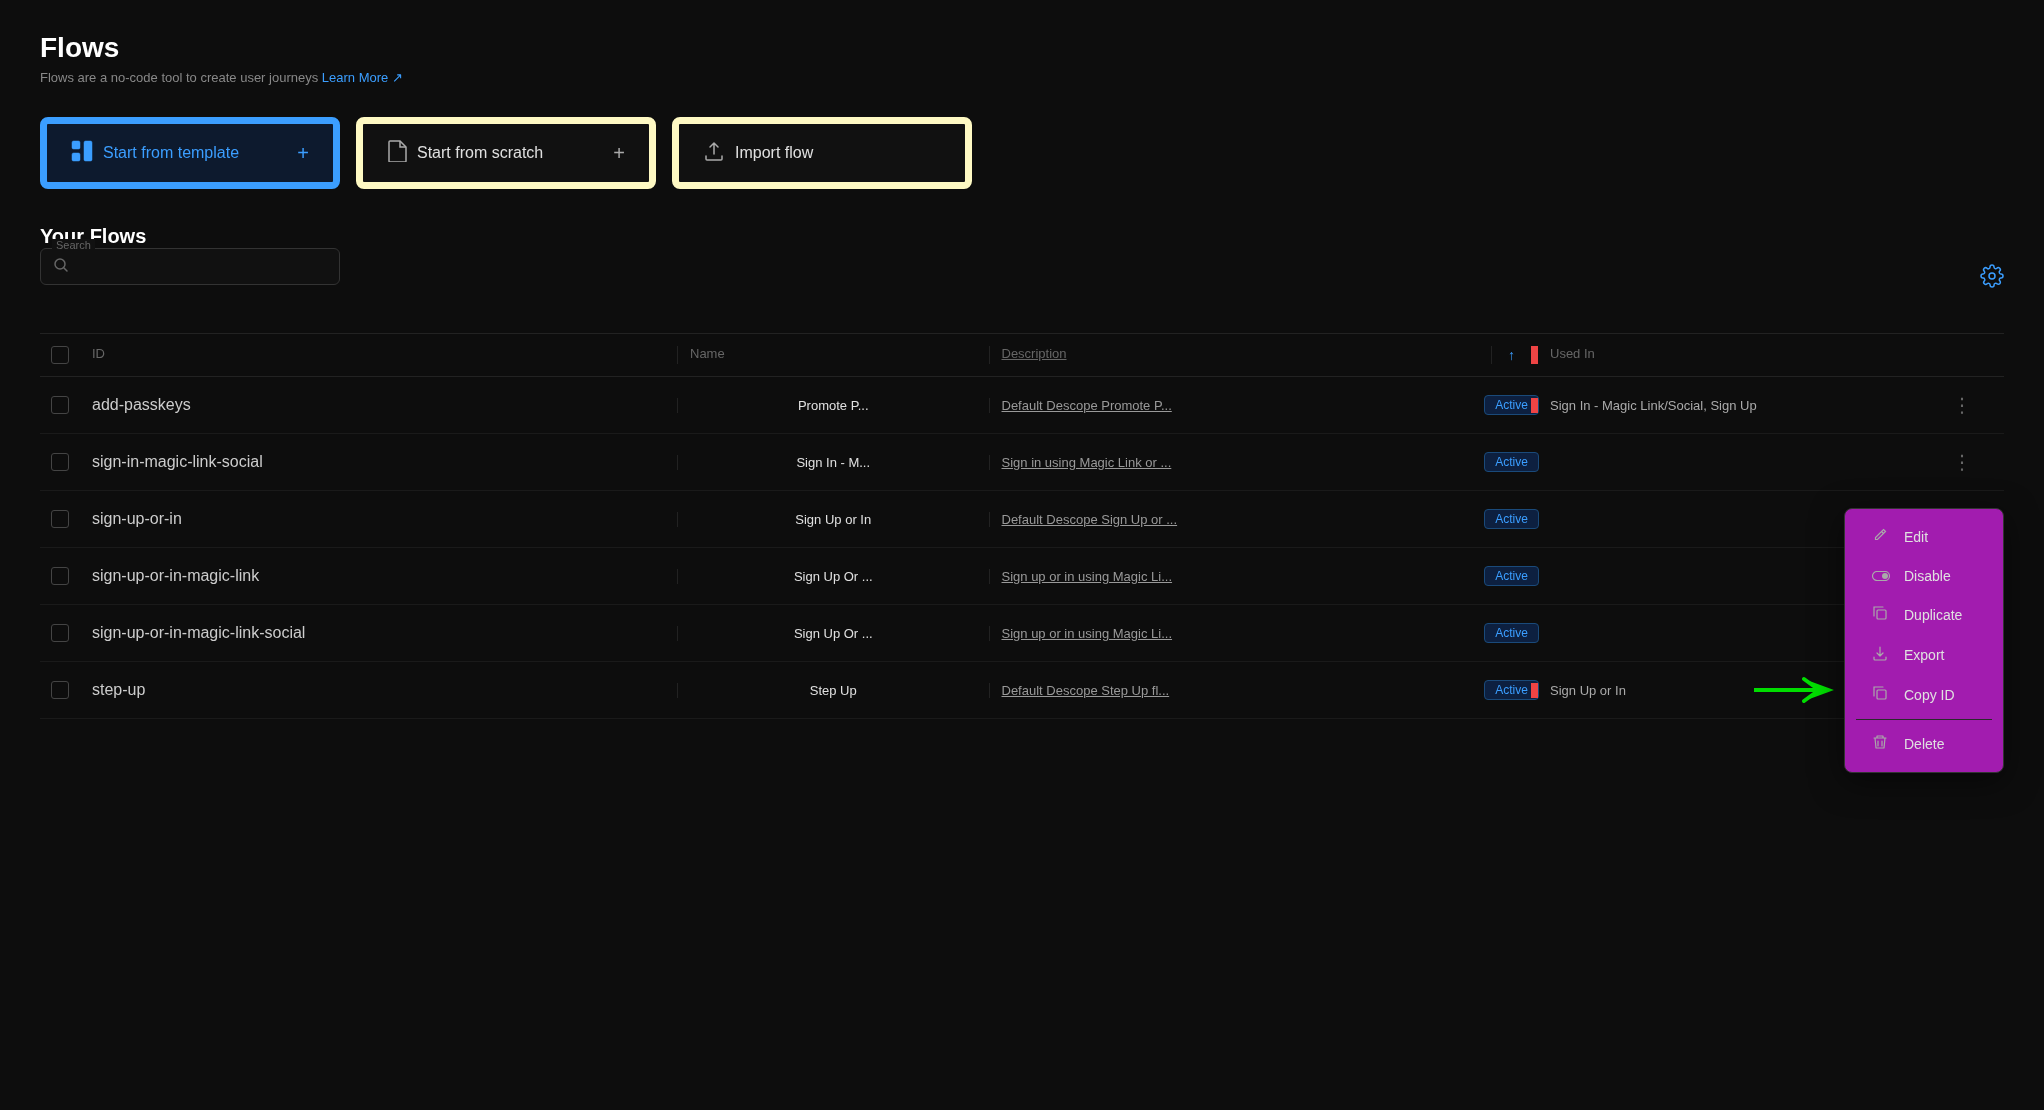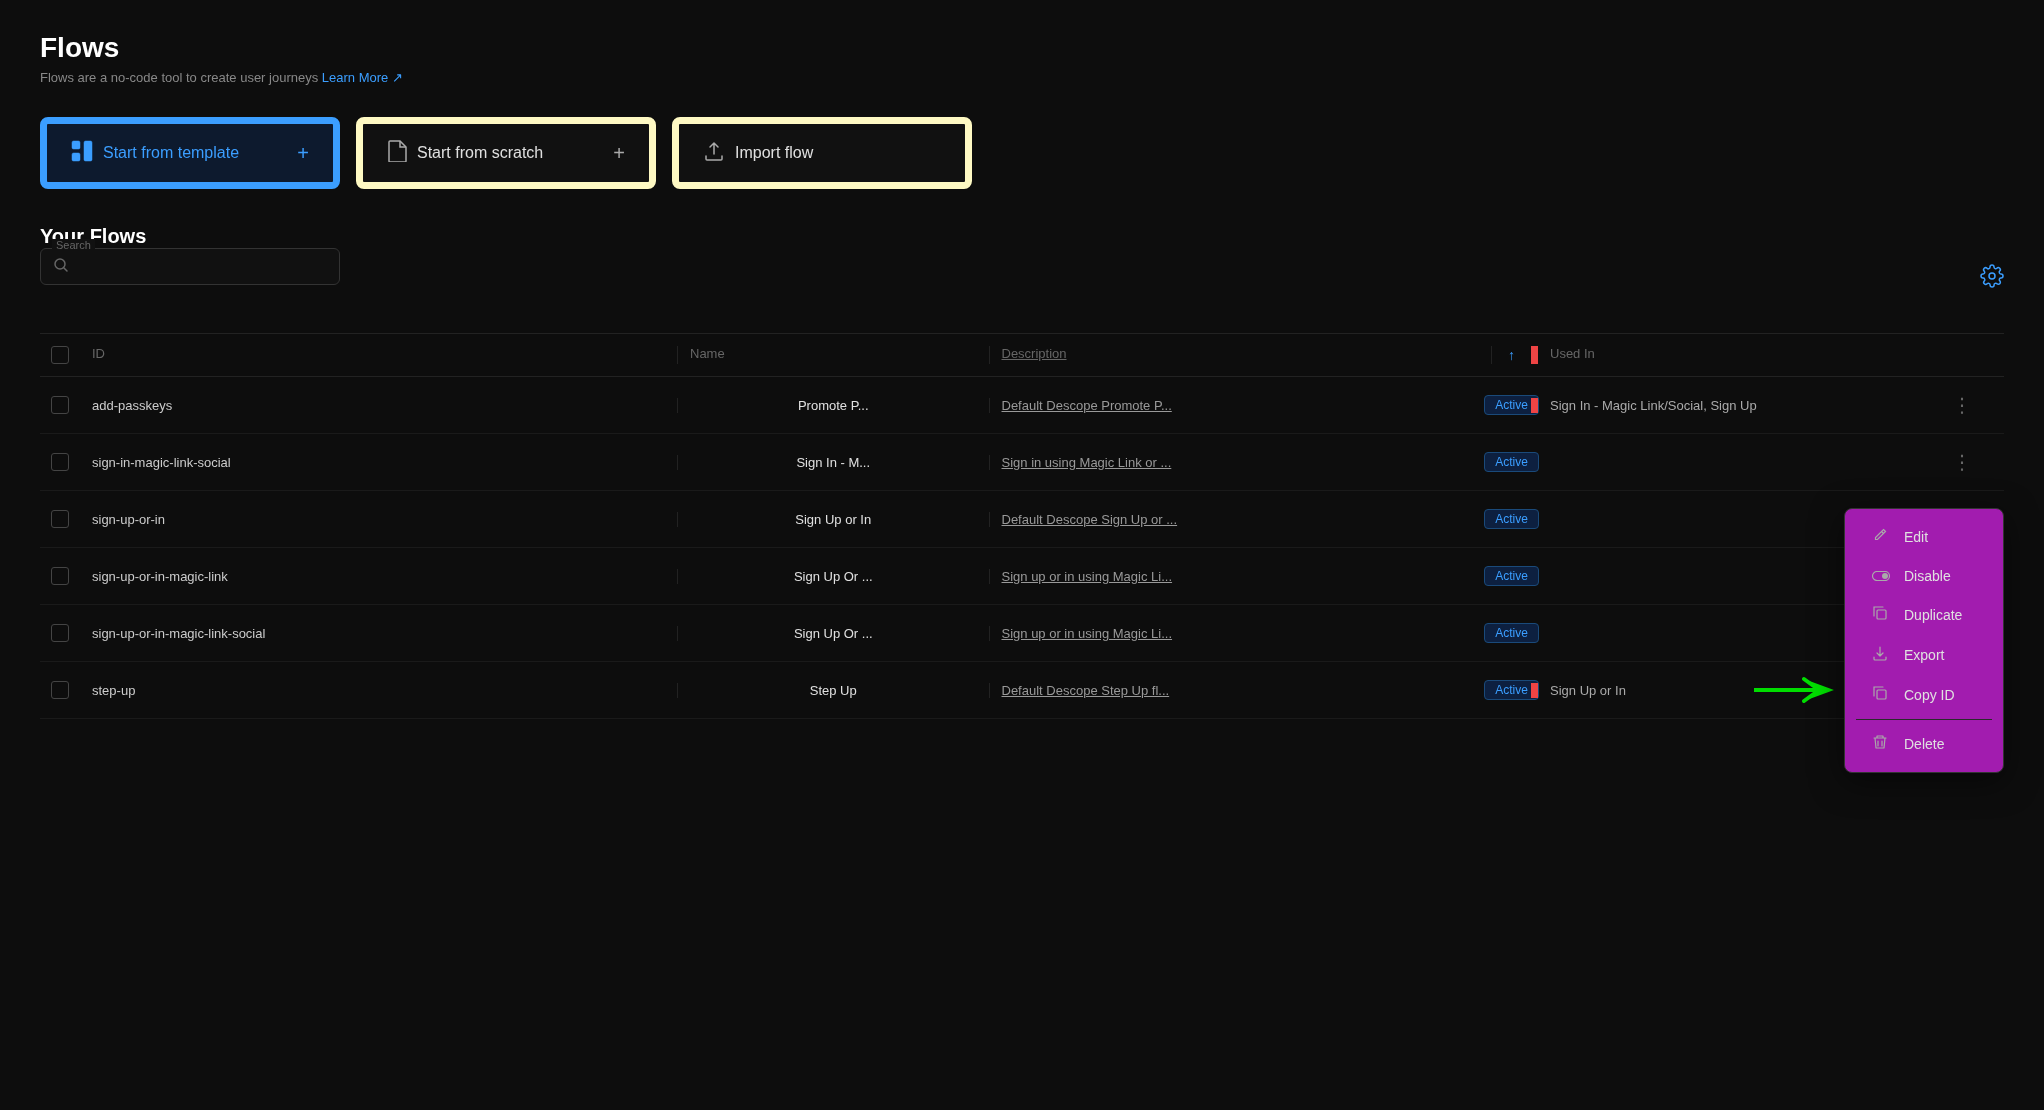--- a/index.html
+++ b/index.html
@@ -130,21 +130,21 @@
     .checkbox {
       width: 18px;
       height: 18px;
       border: 1px solid #444;
       border-radius: 3px;
       background: transparent;
       cursor: pointer;
       appearance: none;
       -webkit-appearance: none;
     }
-    .row-id { color: #ccc; font-size: 13px; }
+    .row-id { color: #ccc; font-size: 16px; }
     .row-name { color: #e0e0e0; font-size: 13px; text-align: center; }
     .row-desc { color: #999; font-size: 13px; }
     .status-badge {
       display: inline-block;
       padding: 2px 10px;
       border-radius: 4px;
       border: 1px solid #1a4a7a;
       background: #0d2040;
       color: #3b9eff;
       font-size: 12px;

